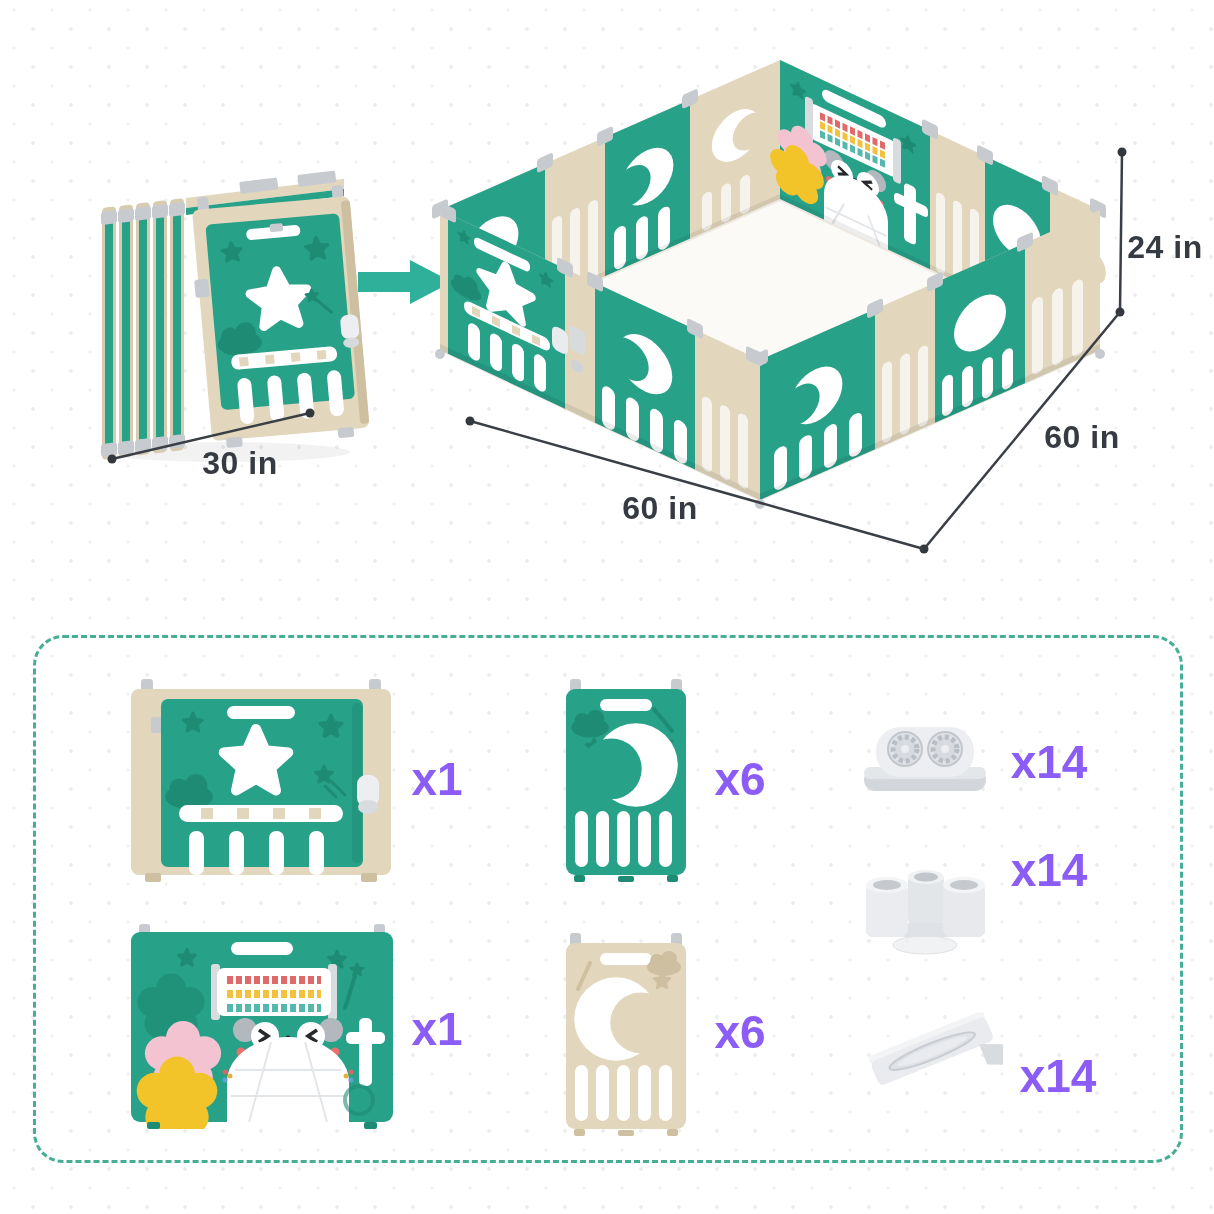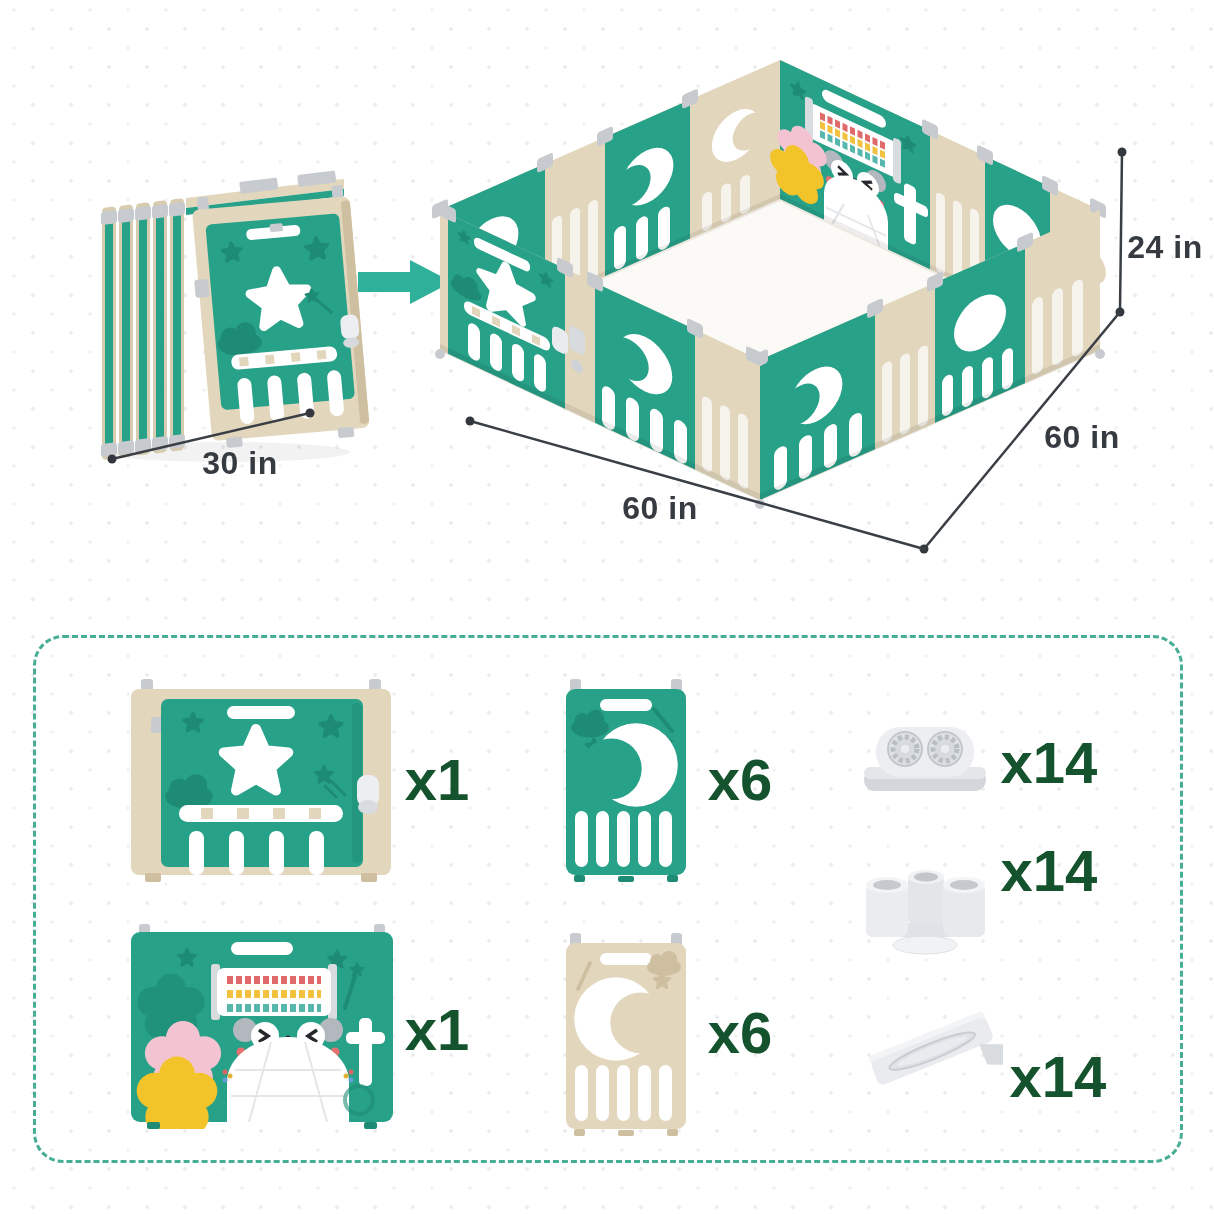--- a/index.html
+++ b/index.html
@@ -19,21 +19,21 @@
   .scene{position:absolute;left:0;top:0;z-index:2;}
   .dim-text{fill:#363B42;font-weight:600;font-size:32px;letter-spacing:.5px;
     font-family:"Liberation Sans",sans-serif;}
   .parts-box{
     position:absolute;left:33px;top:635px;width:1144px;height:522px;z-index:2;
     border:3px dashed #47AE96;border-radius:30px;box-sizing:content-box;
   }
   .part{position:absolute;}
   .count{
     position:absolute;transform:translate(-50%,-50%);
-    font-size:58px;font-weight:700;color:#14532d;letter-spacing:0;white-space:nowrap;
+    font-size:46px;font-weight:700;color:#8b5cf6;letter-spacing:0;white-space:nowrap;
   }
 </style>
 </head>
 <body>
 
 <div class="canvas">
 
 <svg width="0" height="0" style="position:absolute" aria-hidden="true">
   <defs>
     <g id="star5">

